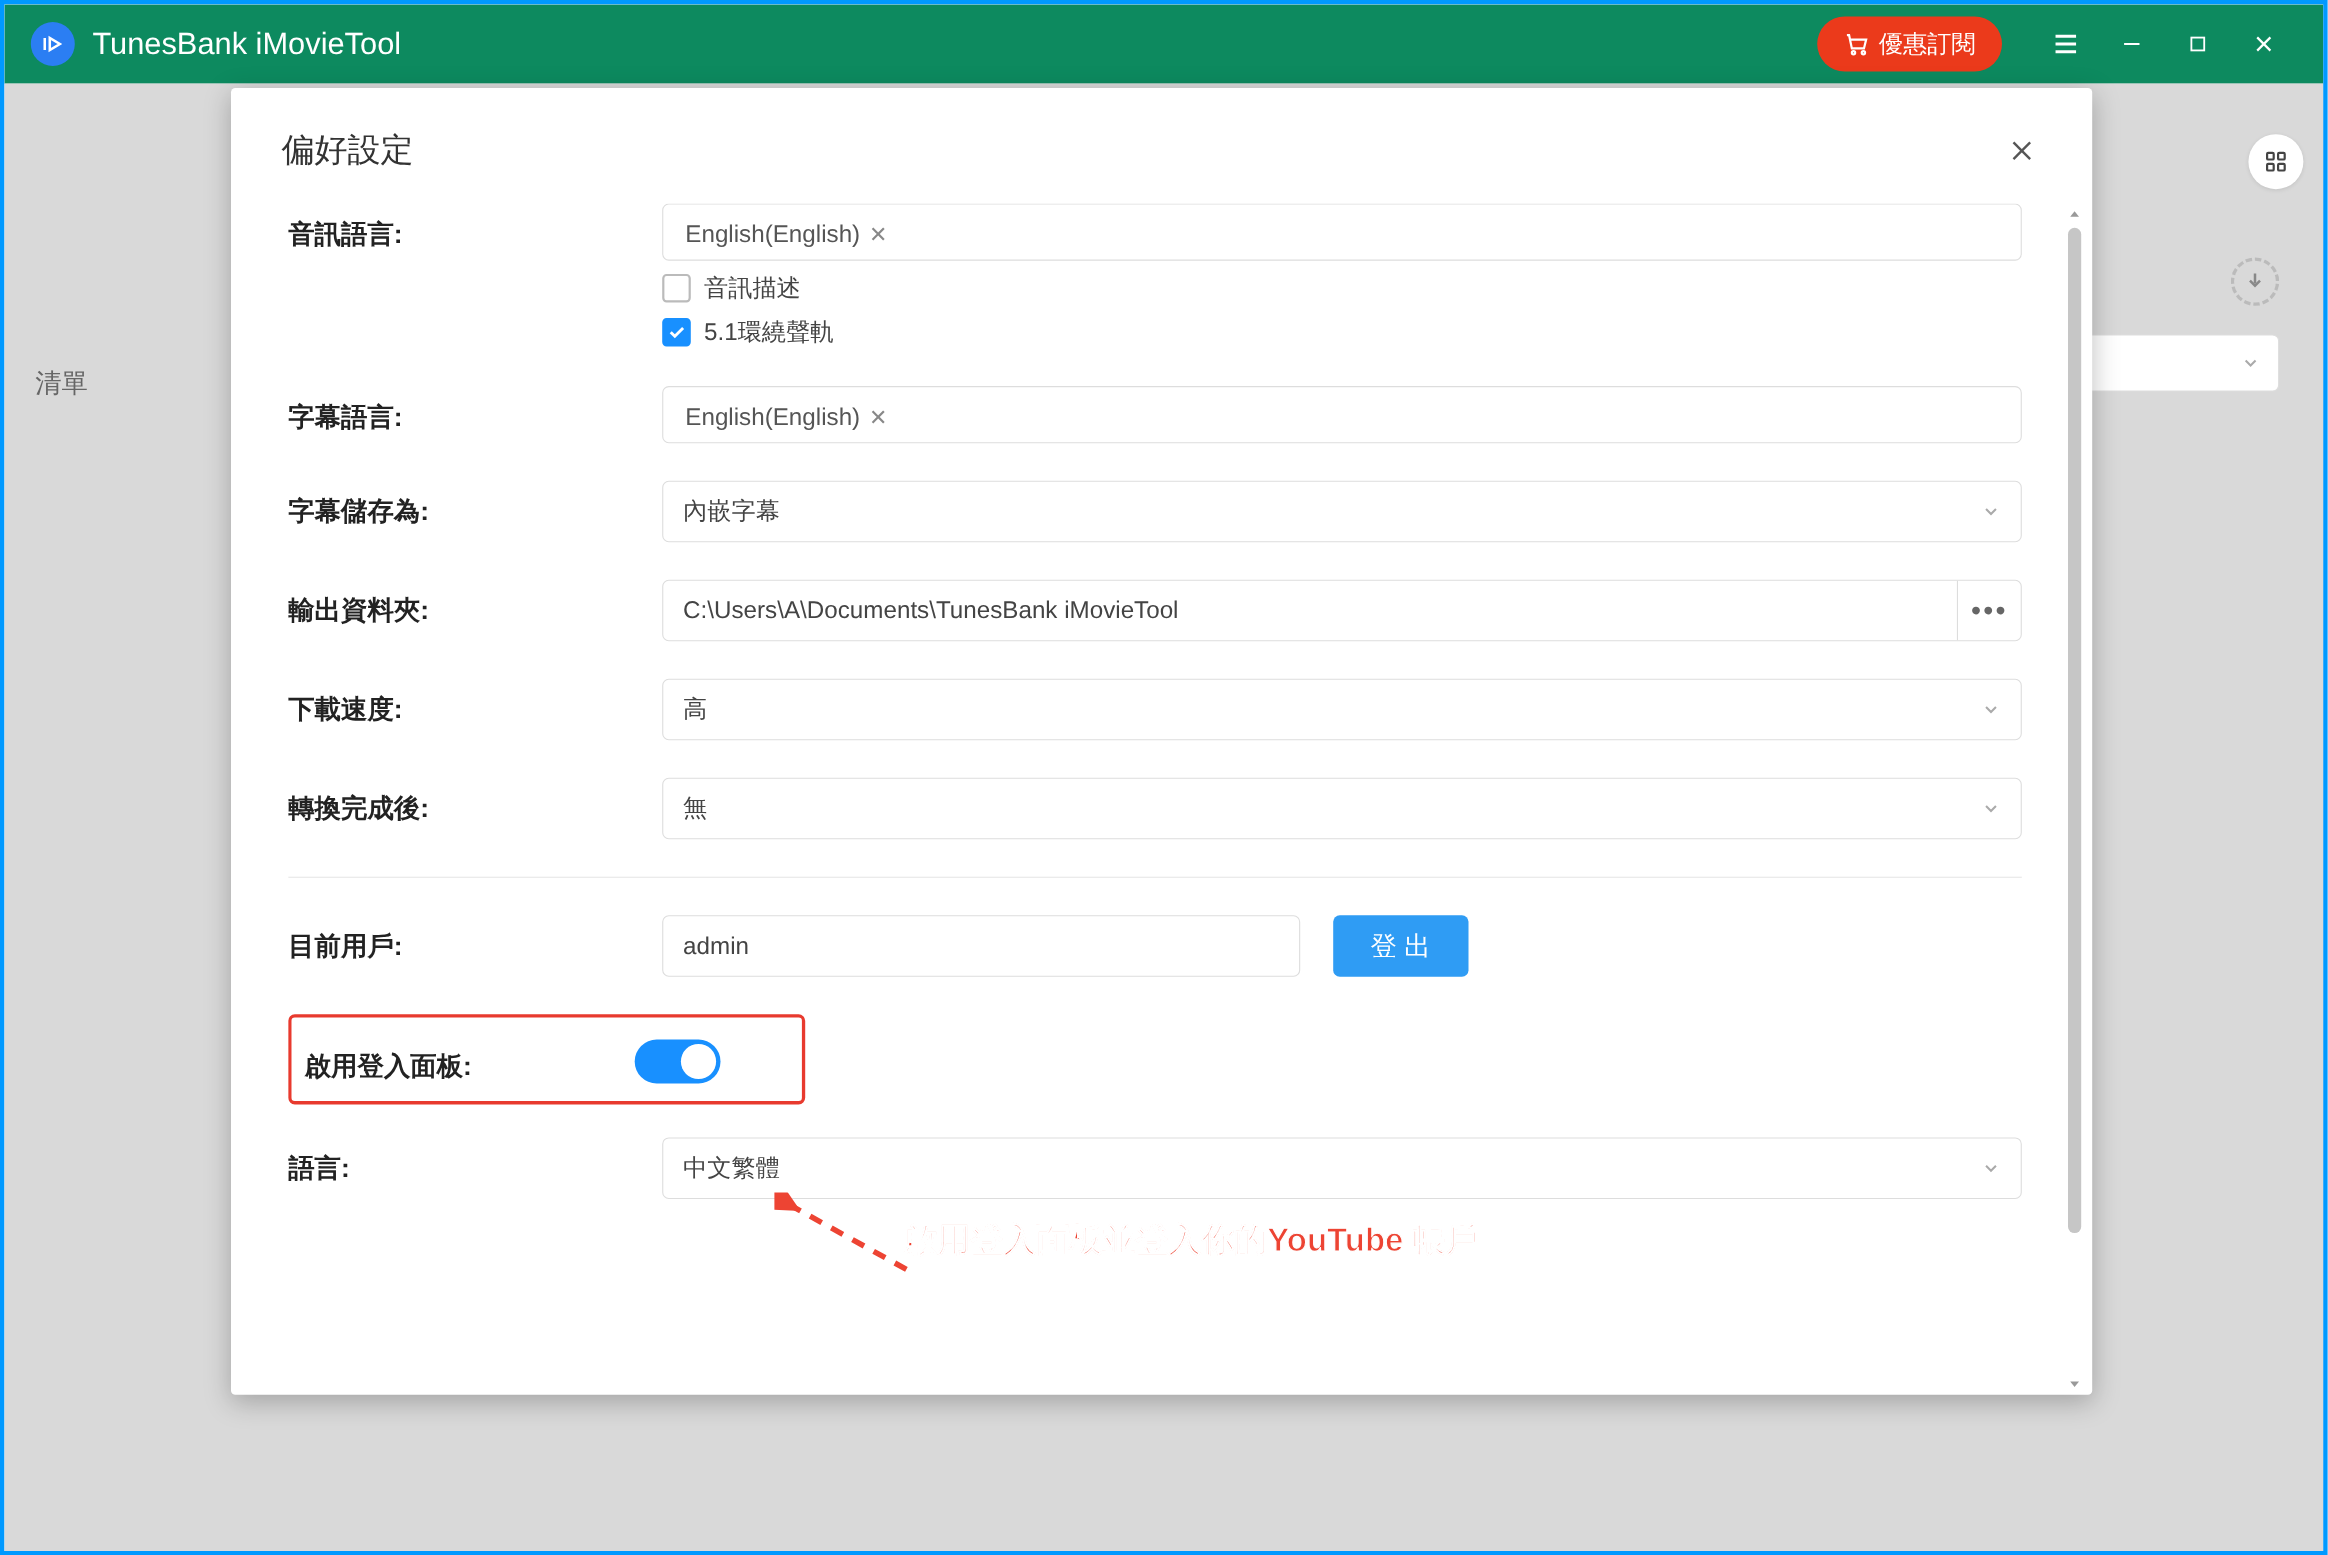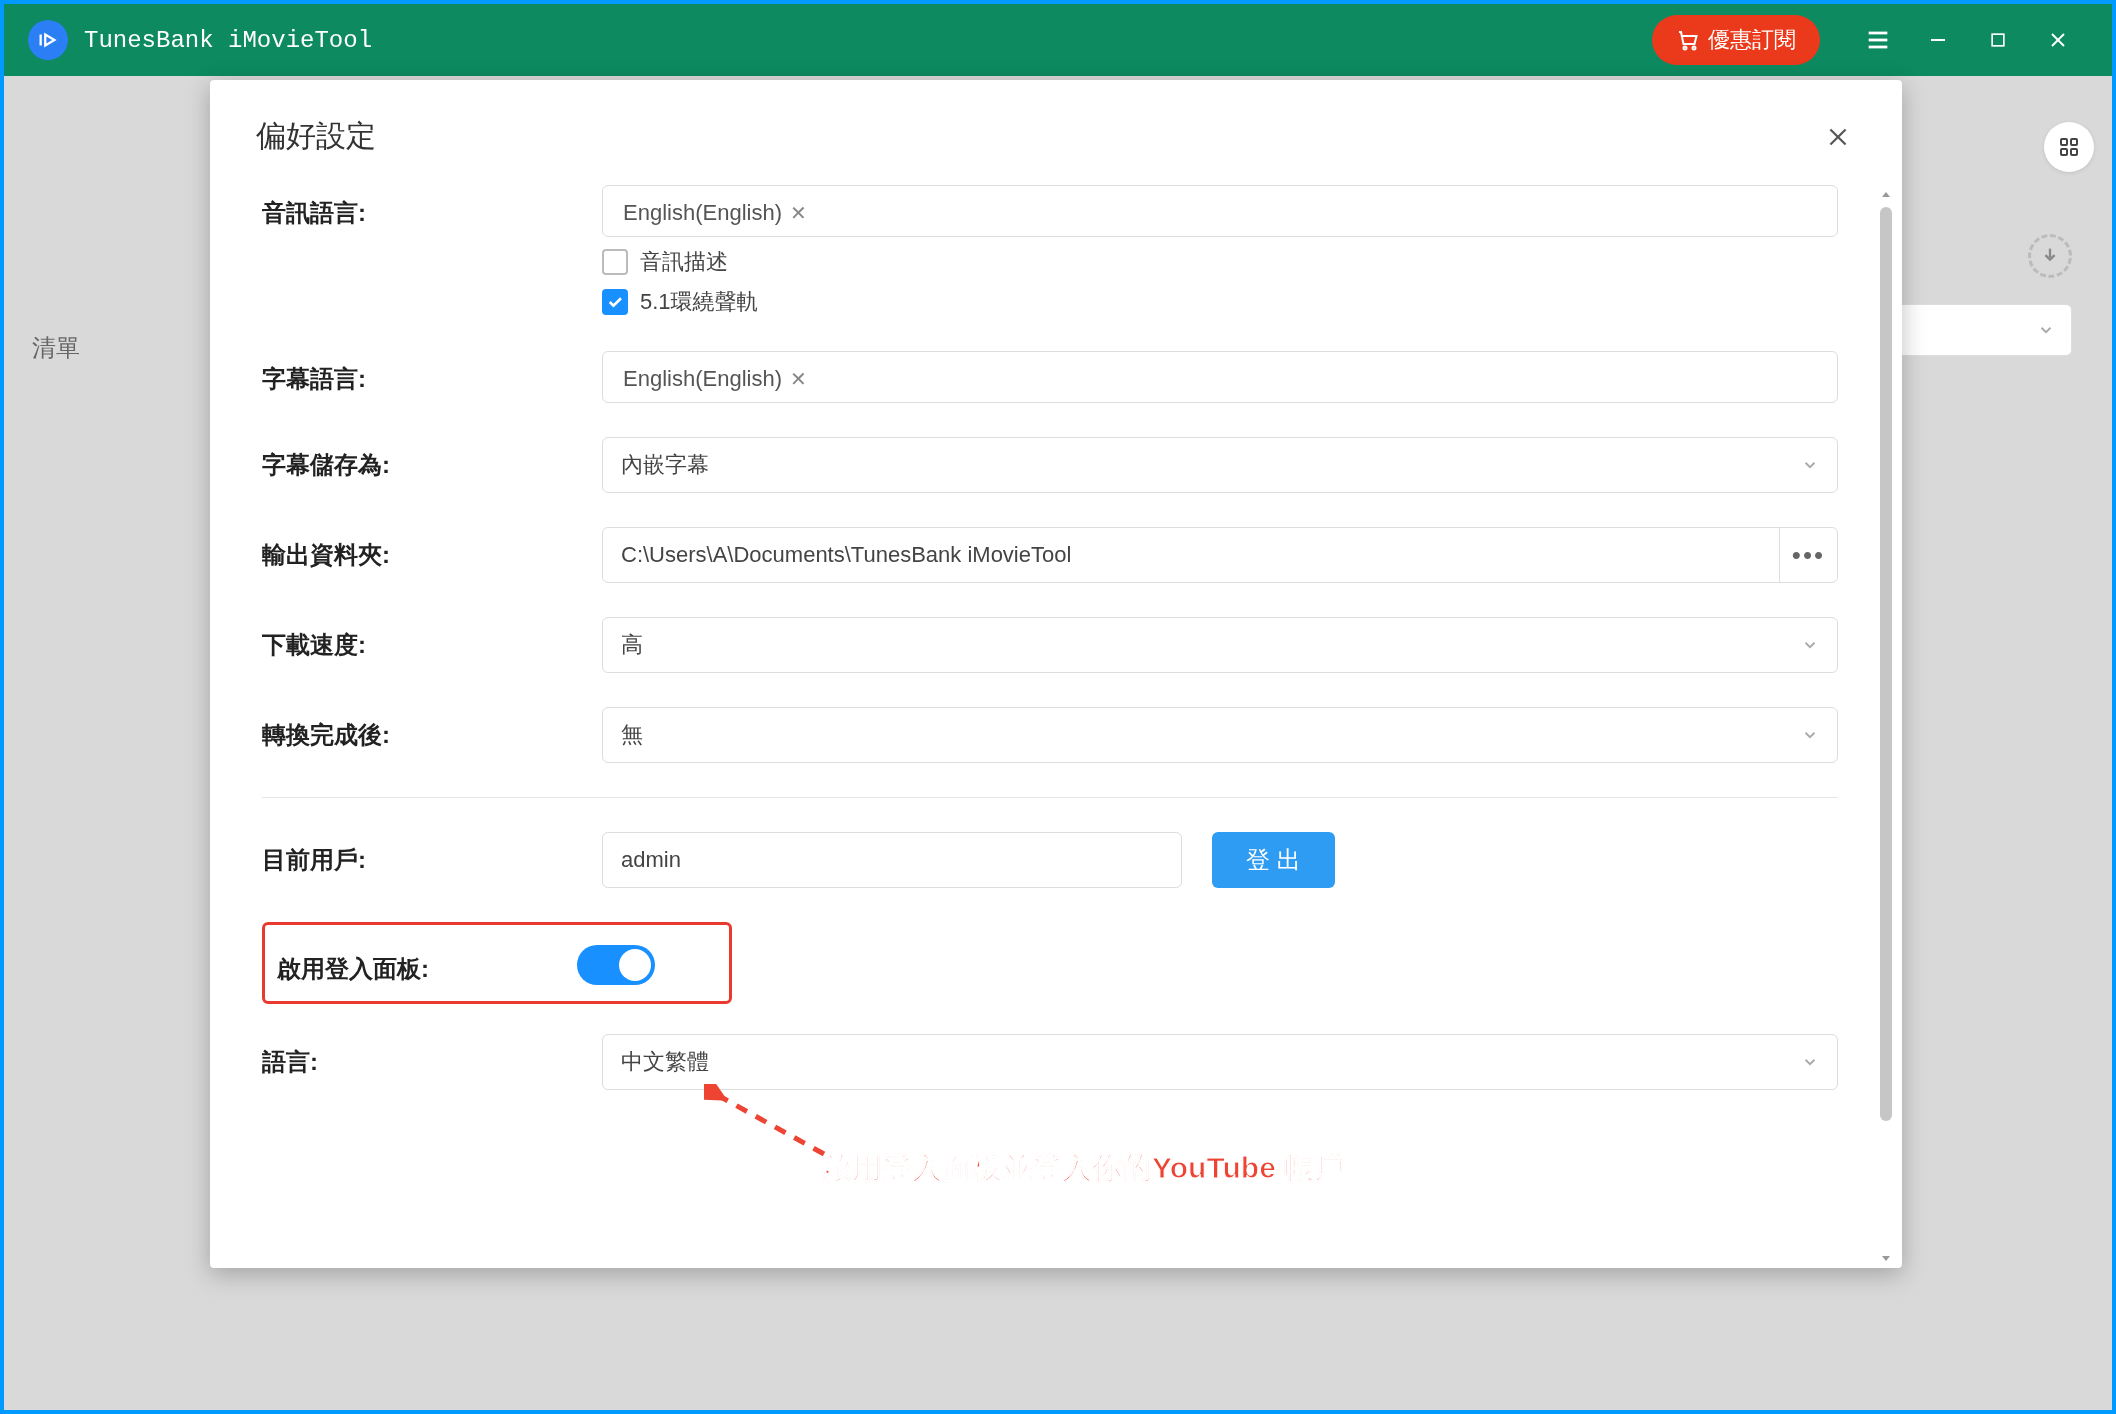--- a/index.html
+++ b/index.html
@@ -23,21 +23,21 @@
     color: #fff;
   }
   .app-logo {
     width: 40px; height: 40px;
     background: #2b7ef3;
     border-radius: 50%;
     display: flex; align-items: center; justify-content: center;
     margin-right: 16px;
     font-size: 22px; font-weight: bold;
   }
-  .app-title { font-size: 24px; flex: 0 0 auto; font-family: Liberation Mono, monospace; }
+  .app-title { font-size: 28px; flex: 0 0 auto; }
   .titlebar-spacer { flex: 1; }
   .subscribe-btn {
     background: #eb3a1b;
     color: #fff;
     border-radius: 28px;
     padding: 10px 24px;
     display: flex; align-items: center;
     font-size: 22px;
     margin-right: 28px;
     cursor: pointer;
@@ -267,21 +267,21 @@
   }
 
   
   .annot-arrow {
     position: absolute;
     left: 700px; top: 1080px;
     pointer-events: none;
   }
   .annot-text {
     position: absolute;
-    left: 818px; top: 1144px;
+    left: 818px; top: 1103px;
     font-size: 30px;
     font-weight: 700;
     color: #ed4433;
     -webkit-text-stroke: 1px #fff;
     text-shadow: 1px 1px 0 #fff, -1px -1px 0 #fff, 1px -1px 0 #fff, -1px 1px 0 #fff;
     pointer-events: none;
   }
 
   svg { display: block; }
 </style>

